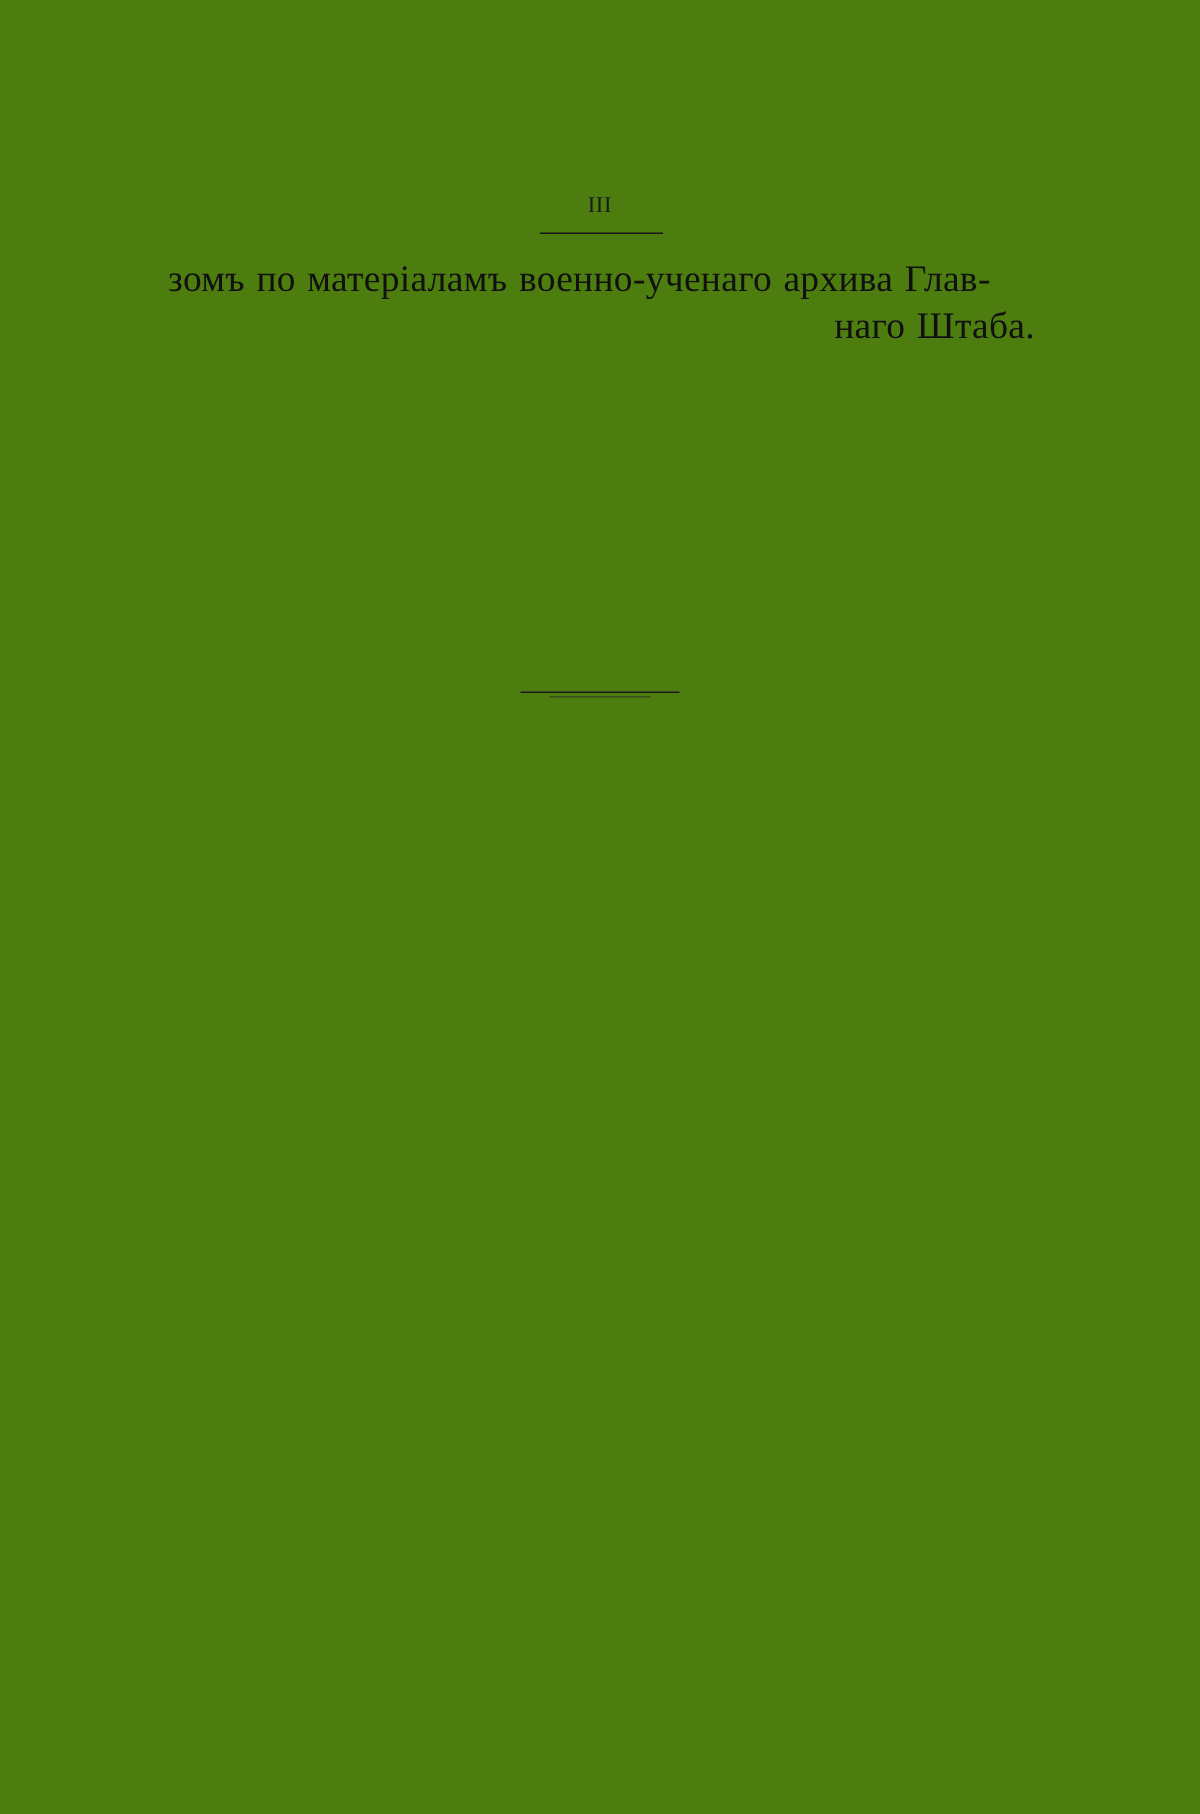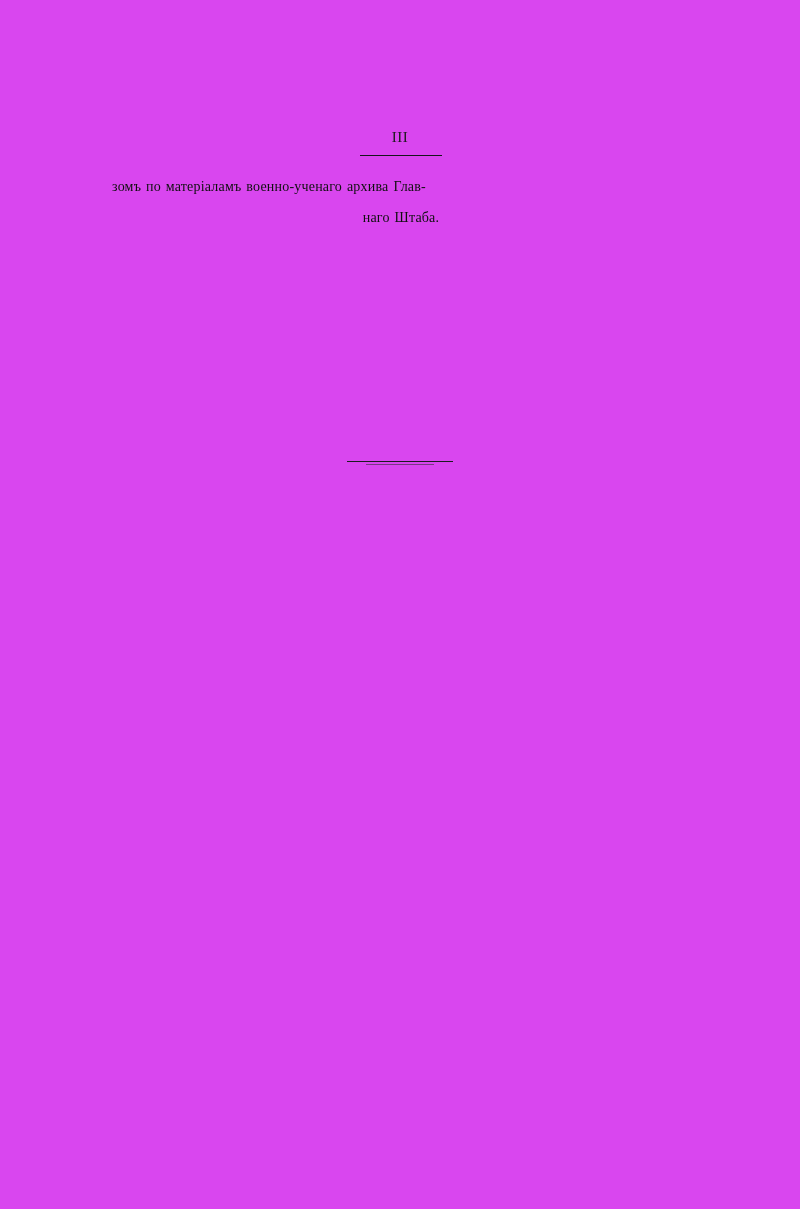--- a/index.html
+++ b/index.html
@@ -12,21 +12,21 @@
     height: 1209px;
     position: relative;
     font-family: "Liberation Serif", "DejaVu Serif", serif;
     color: #0d0d0d;
     overflow: hidden;
   }
 
   .page {
     position: absolute;
     inset: 0;
-    background: #d946ef;
+    background: #4d7c0f;
   }
 
   
   .page-header {
     position: absolute;
     top: 128px;
     left: 0;
     width: 800px;
     text-align: center;
   }
@@ -49,35 +49,35 @@
 
   
   .textblock {
     position: absolute;
     top: 172px;
     left: 112px;
     width: 578px;
   }
   .para {
     margin: 0;
-    font-size: 14px;
+    font-size: 25px;
     line-height: 30.5px;
     text-align: justify;
     text-justify: inter-word;
     color: #101010;
     letter-spacing: 0.2px;
     word-spacing: 1.2px;
   }
   .para.indent {
     text-indent: 40px;
     margin-top: 3px;
   }
   .para .lastline {
     display: block;
-    text-align: center;
+    text-align: right;
   }
 
   
   .bottom-rule {
     position: absolute;
     top: 461px;
     left: 347px;
     width: 106px;
     height: 0;
     border-top: 1.3px solid #1b1b20;

